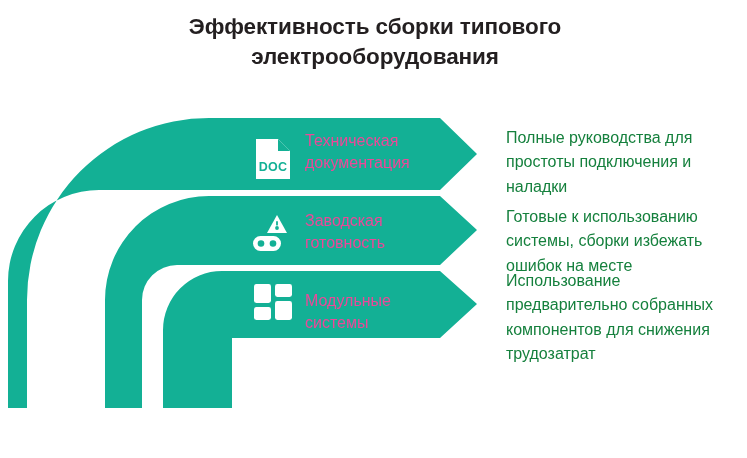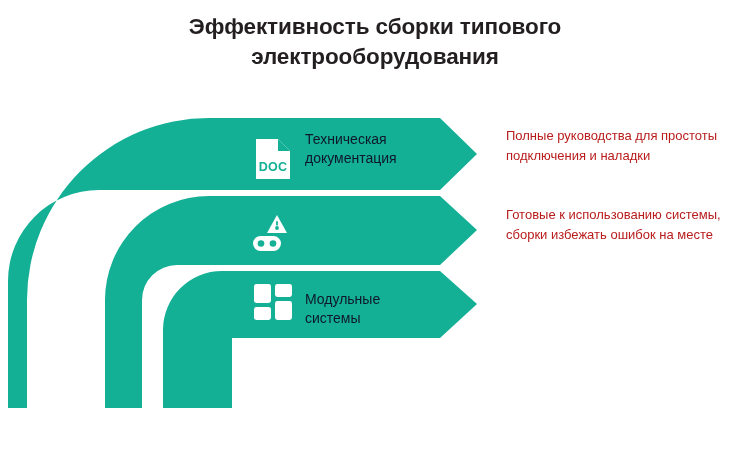--- a/index.html
+++ b/index.html
@@ -37,22 +37,22 @@
     position: absolute;
     left: 0;
     top: 0;
     width: 747px;
     height: 458px;
   }
 
   
   .banner-label {
     position: absolute;
-    color: #0f172a;
-    font-size: 14px;
+    color: #ec4899;
+    font-size: 16px;
     line-height: 1.38;
     white-space: pre-line;
   }
   #banner-label-0 { left: 305px; top: 130px; }
   #banner-label-1 { left: 305px; top: 210px; }
   #banner-label-2 { left: 305px; top: 290px; }
 
   
   .banner-icon {
     position: absolute;
@@ -61,23 +61,23 @@
   }
   #banner-icon-0 { left: 251px; top: 137px; }
   #banner-icon-1 { left: 251px; top: 211px; }
   #banner-icon-2 { left: 251px; top: 280px; }
 
   
   .desc {
     position: absolute;
     left: 506px;
     width: 232px;
-    font-size: 13px;
+    font-size: 16px;
     line-height: 1.52;
-    color: #b91c1c;
+    color: #15803d;
     white-space: pre-line;
   }
   #desc-0 { top: 126px; }
   #desc-1 { top: 205px; }
   #desc-2 { top: 269px; }
 </style>
 </head>
 <body>
 
 <div id="infographic">
@@ -133,19 +133,22 @@
 
   <svg class="banner-icon" id="banner-icon-2" viewBox="0 0 44 44">
     <rect x="3" y="4" width="17" height="19" rx="2.4" fill="#ffffff"></rect>
     <rect x="24" y="4" width="17" height="13" rx="2.4" fill="#ffffff"></rect>
     <rect x="3" y="27" width="17" height="13" rx="2.4" fill="#ffffff"></rect>
     <rect x="24" y="21" width="17" height="19" rx="2.4" fill="#ffffff"></rect>
   </svg>
 
   <div class="banner-label" id="banner-label-0">Техническая
 документация</div>
+  <div class="banner-label" id="banner-label-1">Заводская
+готовность</div>
   <div class="banner-label" id="banner-label-2">Модульные
 системы</div>
 
   <div class="desc" id="desc-0">Полные руководства для простоты подключения и наладки</div>
   <div class="desc" id="desc-1">Готовые к использованию системы, сборки избежать ошибок на месте</div>
+  <div class="desc" id="desc-2">Использование предварительно собранных компонентов для снижения трудозатрат</div>
 
 </div>
 
 </body></html>

